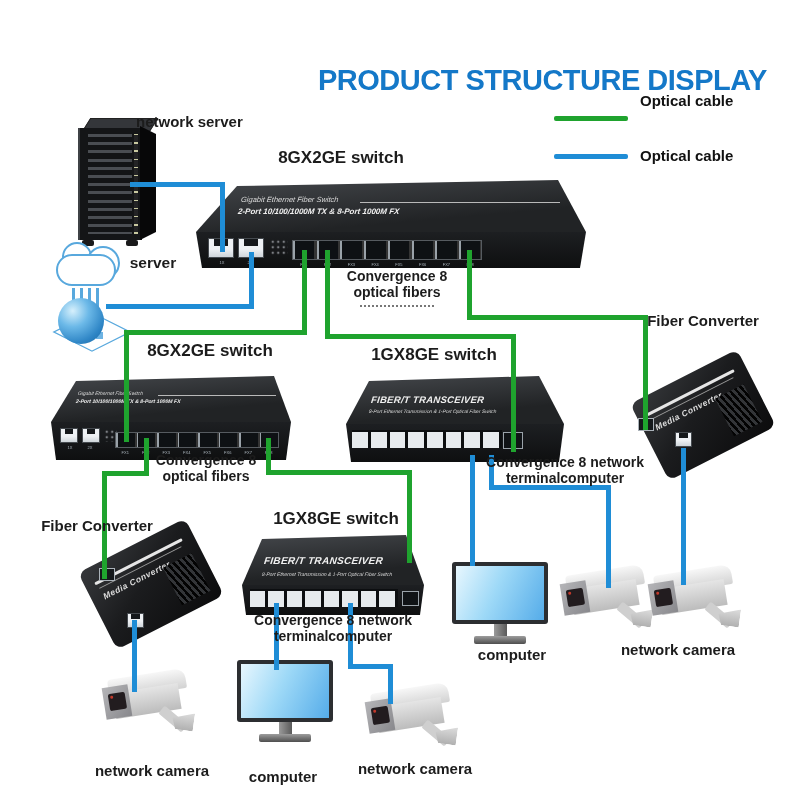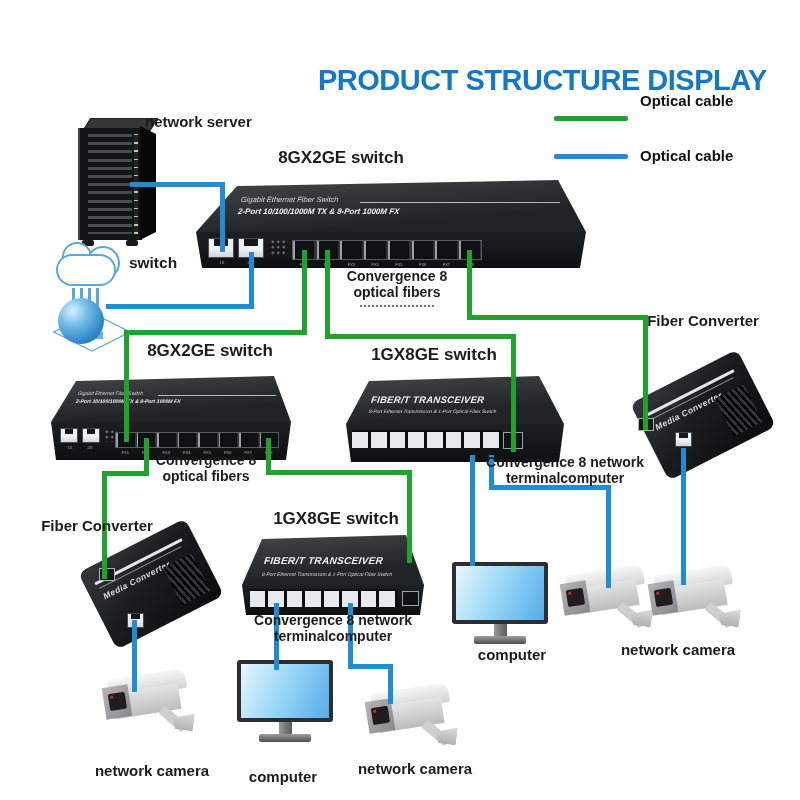--- a/index.html
+++ b/index.html
@@ -299,22 +299,22 @@
   <div class="cb cbg" style="left:466.5px;top:250px;width:5px;height:69px;"></div>
   <div class="cb cbg" style="left:466.5px;top:314.5px;width:181px;height:5px;"></div>
   <div class="cb cbg" style="left:642.5px;top:317px;width:5px;height:113px;"></div>
   <div class="cb cbg" style="left:143.5px;top:438px;width:5px;height:38px;"></div>
   <div class="cb cbg" style="left:101.5px;top:471px;width:47px;height:5px;"></div>
   <div class="cb cbg" style="left:101.5px;top:473.5px;width:5px;height:105px;"></div>
   <div class="cb cbg" style="left:265.5px;top:438px;width:5px;height:37px;"></div>
   <div class="cb cbg" style="left:265.5px;top:470px;width:146px;height:5px;"></div>
   <div class="cb cbg" style="left:406.5px;top:472.5px;width:5px;height:90px;"></div>
 
-  <div class="lbl lbl-left" style="left:145px;top:113px;">network server</div>
-  <div class="lbl" style="left:153px;top:254px;font-size:15.5px;">switch</div>
+  <div class="lbl lbl-left" style="left:136px;top:113px;">network server</div>
+  <div class="lbl" style="left:153px;top:254px;font-size:15.5px;">server</div>
   <div class="lbl lbl-big" style="left:341px;top:148px;">8GX2GE switch</div>
   <div class="lbl lbl-big" style="left:210px;top:341px;">8GX2GE switch</div>
   <div class="lbl lbl-big" style="left:434px;top:345px;">1GX8GE switch</div>
   <div class="lbl lbl-big" style="left:336px;top:509px;">1GX8GE switch</div>
   <div class="lbl" style="left:703px;top:312px;">Fiber Converter</div>
   <div class="lbl" style="left:97px;top:517px;">Fiber Converter</div>
 
   <div class="lbl lbl-sm" style="left:397px;top:268px;">Convergence 8</div>
   <div class="lbl lbl-sm" style="left:397px;top:284px;">optical fibers</div>
   <div class="dots" style="left:360px;top:305px;width:74px;"></div>

